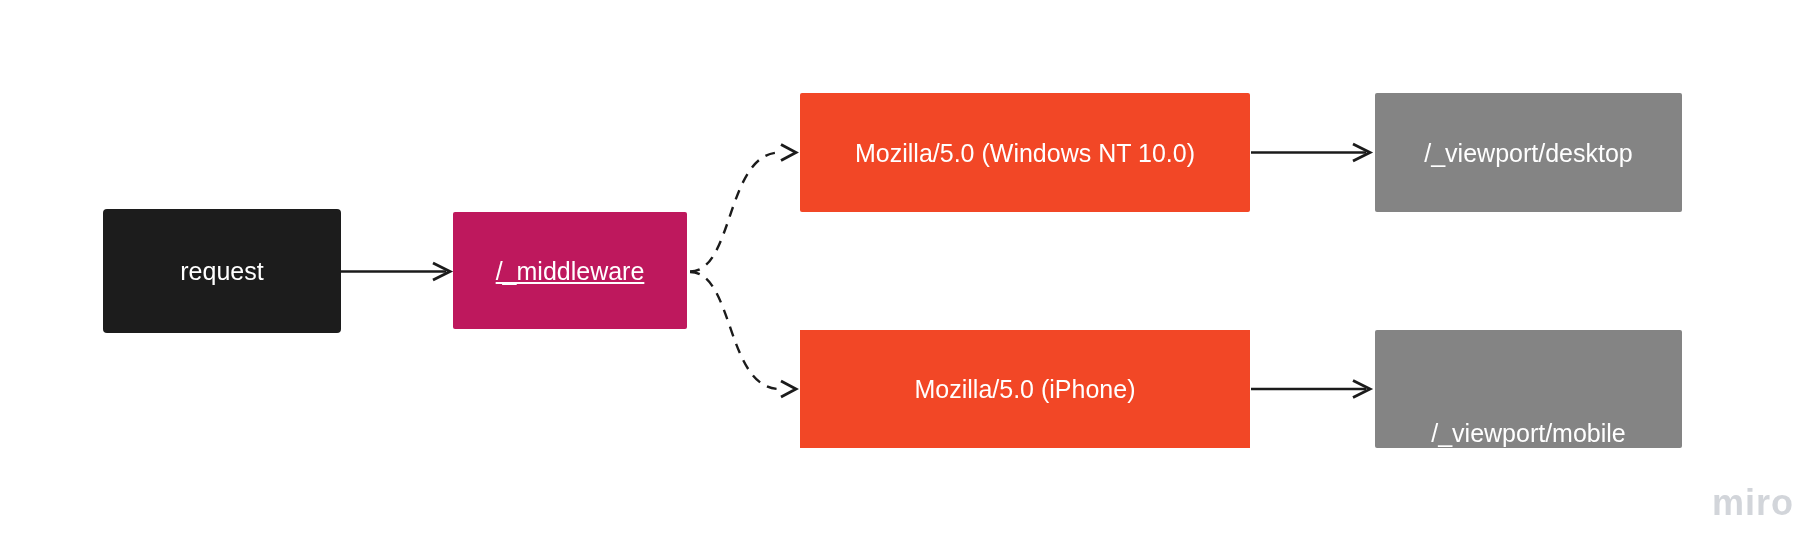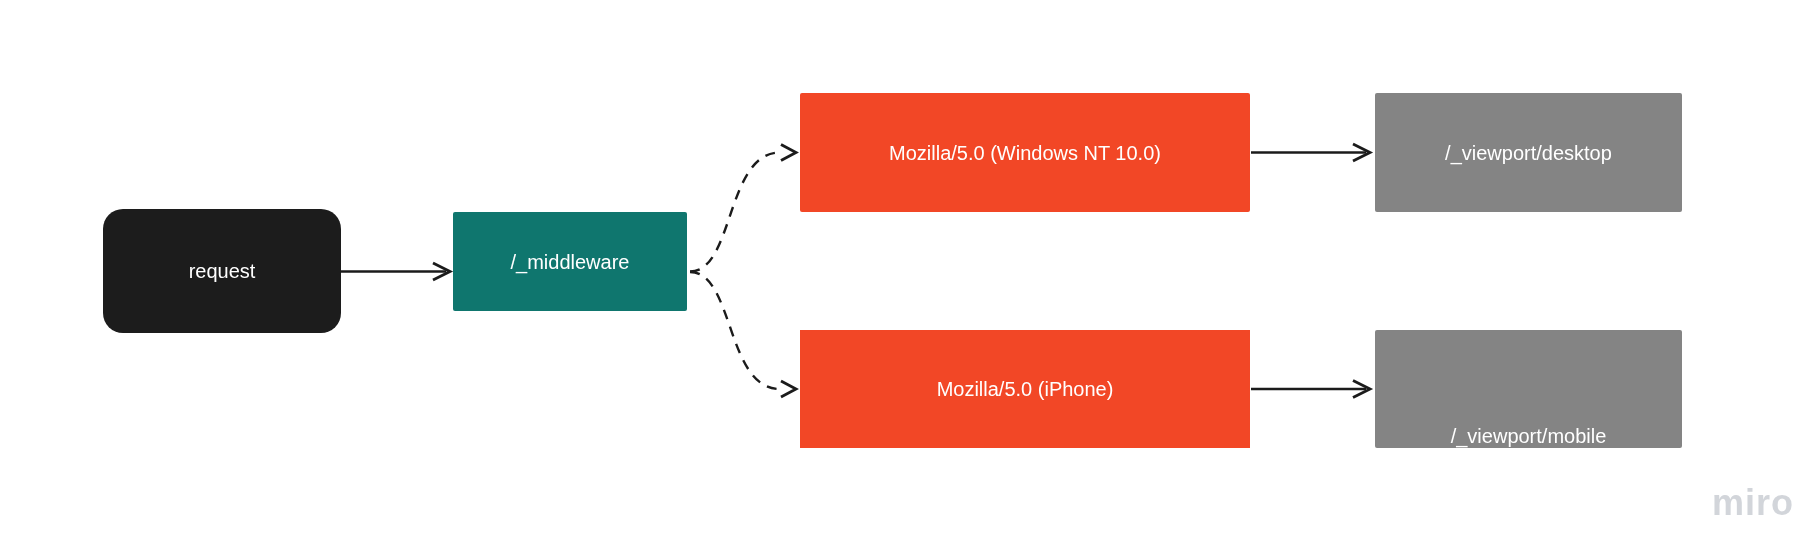--- a/index.html
+++ b/index.html
@@ -14,37 +14,38 @@
     height: 549px;
     background: #ffffff;
     overflow: hidden;
   }
   .node {
     position: absolute;
     display: flex;
     align-items: center;
     justify-content: center;
     color: #ffffff;
-    font-size: 20px;
+    font-size: 25px;
     line-height: 1.2;
     text-align: center;
     white-space: nowrap;
     box-sizing: border-box;
   }
   .node-request {
     left: 103px; top: 209px;
     width: 238px; height: 124px;
     background: #1c1c1c;
-    border-radius: 20px;
+    border-radius: 4px;
   }
   .node-middleware {
     left: 453px; top: 212px;
-    width: 234px; height: 99px;
-    background: #0f766e;
+    width: 234px; height: 117px;
+    background: #be185d;
     border-radius: 2px;
+    text-decoration: underline;
   }
   .node-ua-desktop {
     left: 800px; top: 93px;
     width: 450px; height: 119px;
     background: #f24726;
     border-radius: 2px;
   }
   .node-viewport-desktop {
     left: 1375px; top: 93px;
     width: 307px; height: 119px;

